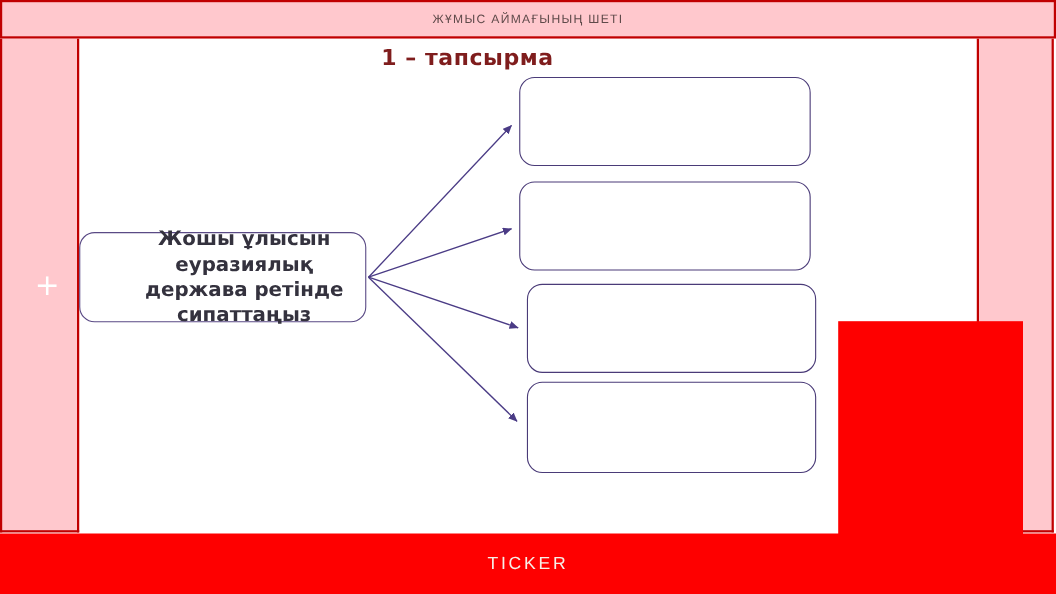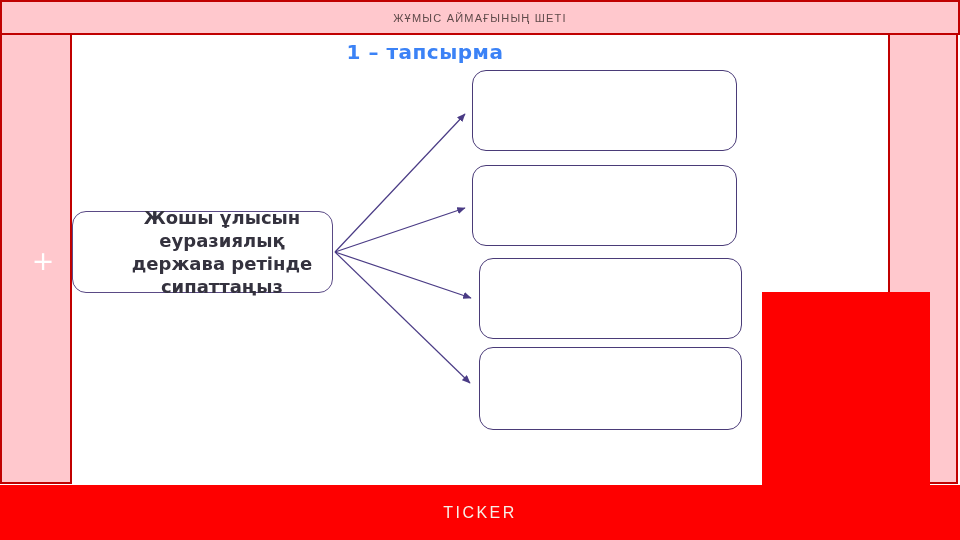--- a/index.html
+++ b/index.html
@@ -59,21 +59,21 @@
     color: #ffffff;
     font-size: 27px; font-weight: 400; line-height: 1;
     z-index: 2;
   }
 
   
   .slide-title {
     position: absolute; left: 240px; top: 40px; width: 370px;
     text-align: center;
     font-size: 20px; font-weight: bold;
-    color: #3b82f6;
+    color: #7f1d1d;
     letter-spacing: 0.5px;
     z-index: 2;
   }
   .prompt-box {
     position: absolute; left: 72px; top: 211px; width: 261px; height: 82px;
     background: #ffffff;
     border: 1.4px solid #5a4a85;
     border-radius: 14px;
     display: flex; align-items: center; justify-content: center;
     text-align: center;

